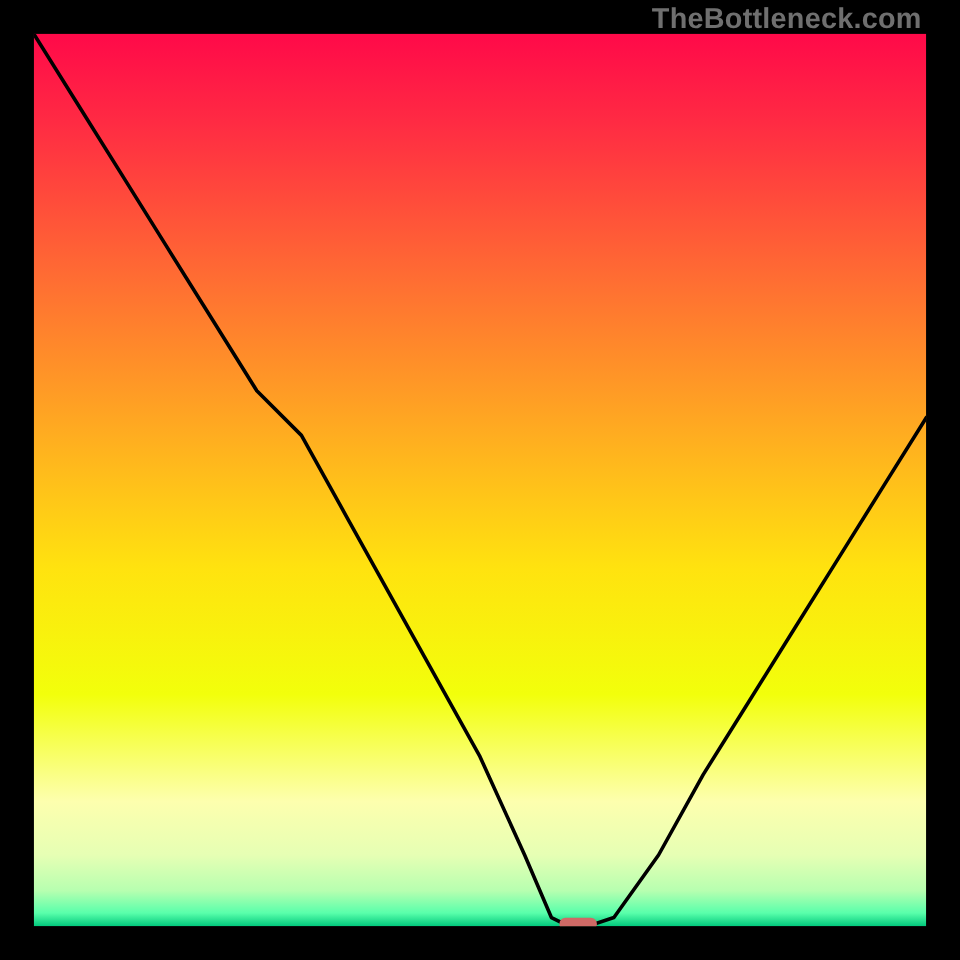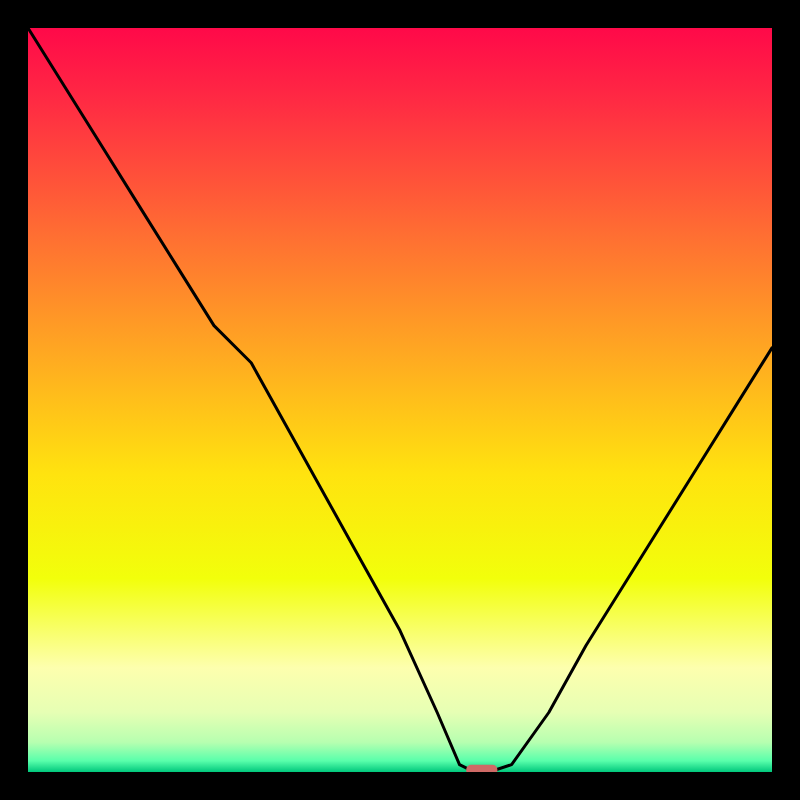--- a/index.html
+++ b/index.html
@@ -35,20 +35,21 @@
     font-weight: 600;
     color: #6f6f6f;
     letter-spacing: 0.2px;
     user-select: none;
   }
 </style>
 </head>
 <body>
 
 <div class="frame">
+  <div class="watermark">TheBottleneck.com</div>
 
   <div class="plot-area">
     <svg id="chart-svg" width="744" height="744" viewBox="0 0 744 744">
       <defs>
         <linearGradient id="bg-grad" x1="0" y1="0" x2="0" y2="1">
             <stop offset="0%" stop-color="#ff0949"></stop>
             <stop offset="10%" stop-color="#ff2b43"></stop>
             <stop offset="28.000000000000004%" stop-color="#ff6f32"></stop>
             <stop offset="45%" stop-color="#ffad20"></stop>
             <stop offset="60%" stop-color="#ffe30f"></stop>

